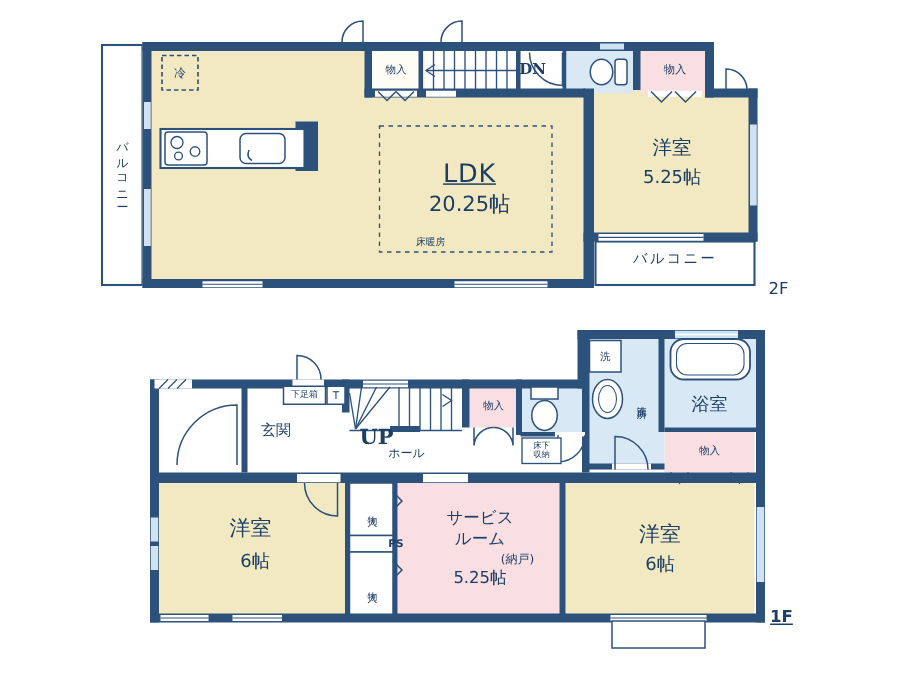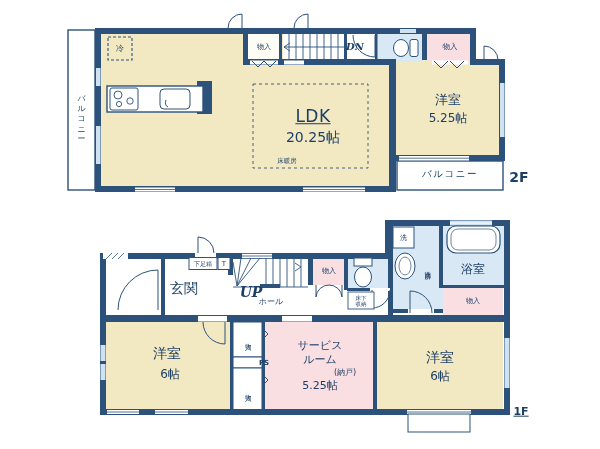--- a/index.html
+++ b/index.html
@@ -7,21 +7,21 @@
     position:relative;width:600px;height:449px;background:#ffffff;overflow:hidden;
     font-family:"DejaVu Sans","Liberation Sans",sans-serif;color:#1d3f66;
   }
   #plan-svg{position:absolute;left:0;top:0;}
   .lbl{
     position:absolute;transform:translate(-50%,-50%);
     white-space:nowrap;color:#1d3f66;line-height:1.15;text-align:center;
     font-family:"DejaVu Sans","Liberation Sans",sans-serif;
   }
   .vert{writing-mode:vertical-rl;text-orientation:upright;letter-spacing:2px;}
-  .ital{font-family:"DejaVu Serif","Liberation Serif",serif;font-style:italic;font-weight:bold;}
+  .ital{font-family:"DejaVu Serif","Liberation Serif",serif;font-weight:bold;}
   .small{letter-spacing:0.5px;text-decoration:underline;}
 </style>
 </head>
 <body>
 
 <div id="canvas">
 
 <svg id="plan-svg" width="600" height="449" viewBox="0 0 600 449">
 
   <g>
@@ -230,23 +230,23 @@
 <div class="lbl" style="left:264px;top:47px;font-size:7px;">物入</div>
 <div class="lbl ital" style="left:355px;top:47px;font-size:10px;">DN</div>
 <div class="lbl" style="left:450px;top:47px;font-size:7.5px;">物入</div>
 <div class="lbl" style="left:120px;top:48.5px;font-size:8px;">冷</div>
 <div class="lbl small" style="left:313px;top:117px;font-size:17px;">LDK</div>
 <div class="lbl" style="left:313px;top:137px;font-size:14px;">20.25帖</div>
 <div class="lbl" style="left:267px;top:162px;font-size:6.5px;margin-left:20px;">床暖房</div>
 <div class="lbl" style="left:448px;top:100px;font-size:13px;">洋室</div>
 <div class="lbl" style="left:448px;top:119px;font-size:12px;">5.25帖</div>
 <div class="lbl" style="left:450px;top:174px;font-size:9.5px;letter-spacing:1.5px;">バルコニー</div>
-<div class="lbl" style="left:519px;top:177px;font-size:14px;font-weight:bold;">2F</div>
-
-<div class="lbl" style="left:184px;top:288px;font-size:14px;">玄関</div>
+<div class="lbl" style="left:519px;top:193px;font-size:11px;font-weight:normal;">2F</div>
+
+<div class="lbl" style="left:184px;top:288px;font-size:10px;">玄関</div>
 <div class="lbl" style="left:203px;top:263.5px;font-size:6px;">下足箱</div>
 <div class="lbl" style="left:224px;top:263.5px;font-size:7px;">T</div>
 <div class="lbl ital" style="left:251px;top:292px;font-size:14px;">UP</div>
 <div class="lbl" style="left:271px;top:302px;font-size:8px;">ホール</div>
 <div class="lbl" style="left:329px;top:271px;font-size:7px;">物入</div>
 <div class="lbl" style="left:361px;top:300.5px;font-size:5.5px;white-space:pre-line;">床下
 収納</div>
 <div class="lbl" style="left:403.5px;top:238px;font-size:7px;">洗</div>
 <div class="lbl vert" style="left:427px;top:267px;font-size:6.5px;letter-spacing:1px;">洗面所</div>
 <div class="lbl" style="left:473px;top:270px;font-size:12px;">浴室</div>

